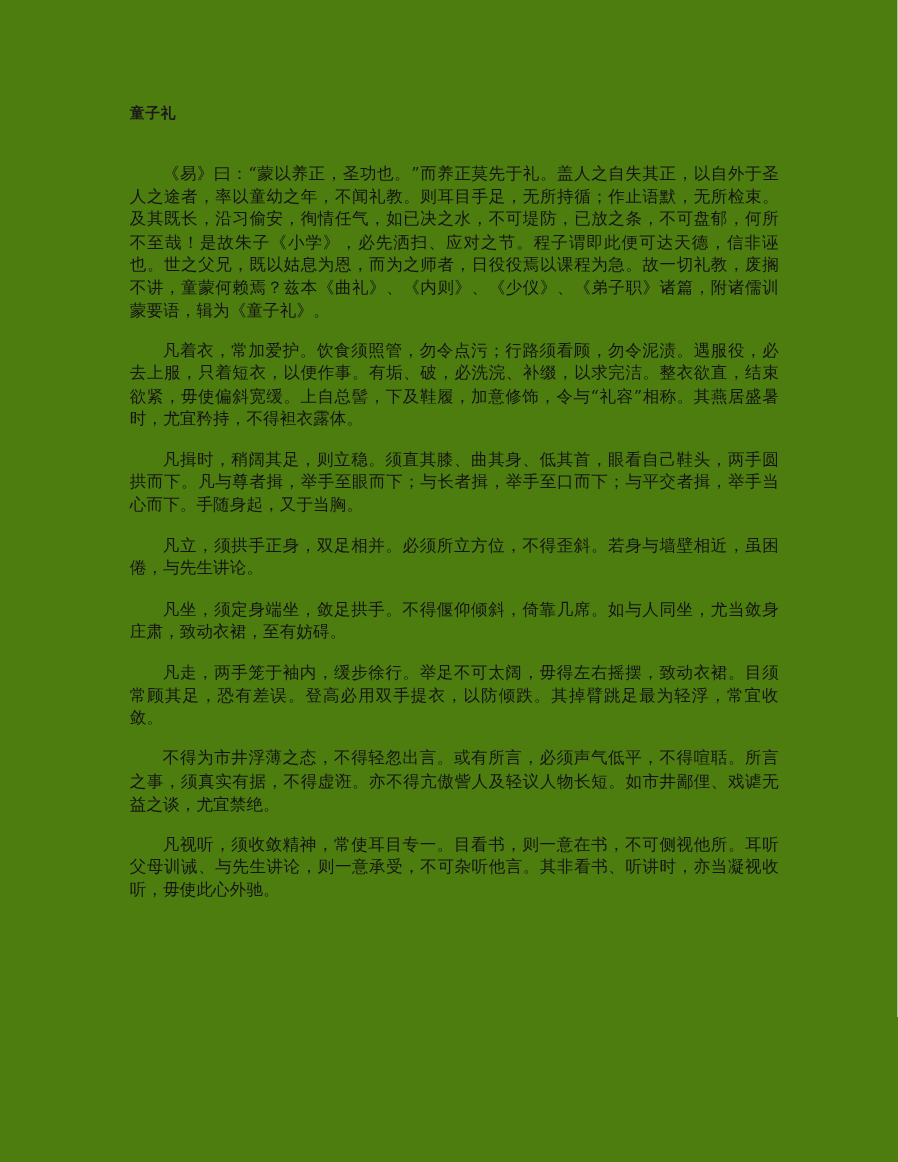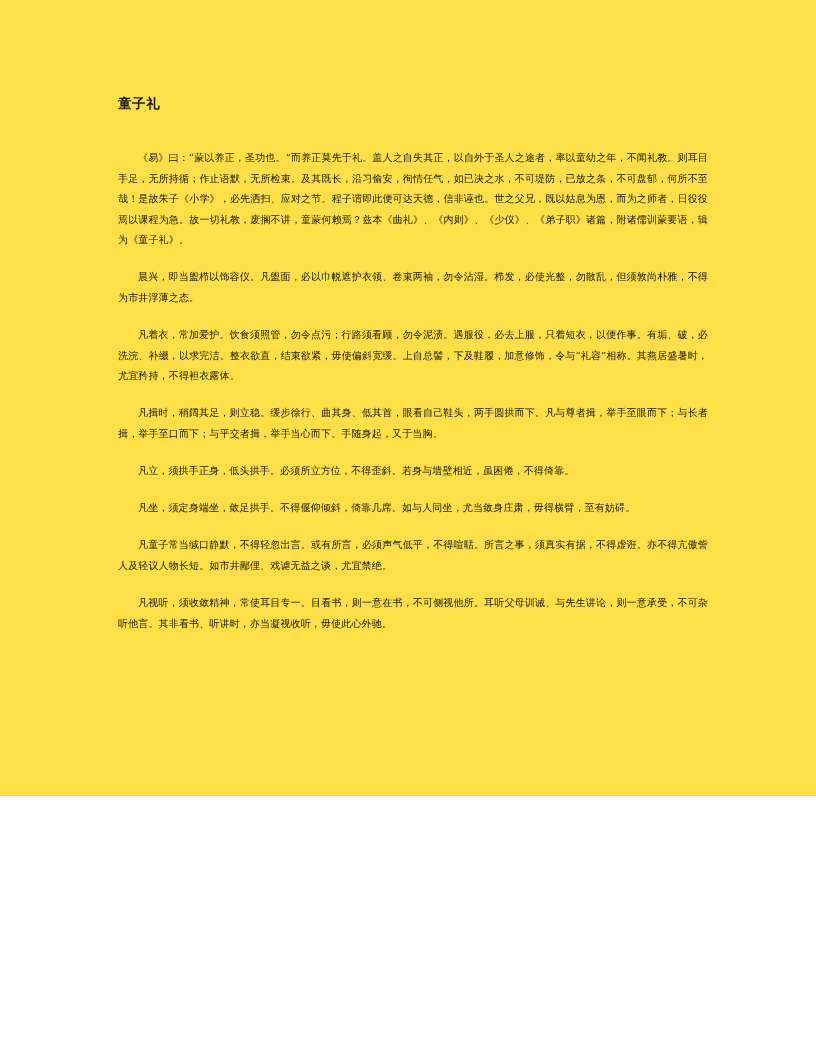--- a/index.html
+++ b/index.html
@@ -8,62 +8,62 @@
     padding: 0;
     background: #ffffff;
   }
   body {
     font-family: "DejaVu Serif", "Liberation Serif", serif;
     color: #000000;
   }
   #page {
     position: relative;
     width: 816px;
-    height: 796px;
-    background: #fde047;
+    height: 1056px;
+    background: #4d7c0f;
     overflow: hidden;
     box-sizing: border-box;
   }
   #content {
     position: absolute;
     left: 118px;
     top: 94px;
     width: 590px;
   }
   .doc-title {
     font-size: 13.5px;
     line-height: 18px;
     font-weight: 700;
     letter-spacing: 0.6px;
     margin: 0 0 36px 0;
     color: #1a1a1a;
   }
   .para {
-    font-size: 10px;
+    font-size: 15px;
     line-height: 20.6px;
     text-align: justify;
     text-justify: inter-character;
     text-indent: 2em;
     margin: 0 0 16.5px 0;
     letter-spacing: 0.15px;
     color: #141414;
     word-break: break-all;
   }
   .para:last-child { margin-bottom: 0; }
 </style>
 </head>
 <body>
 
 <div id="page">
   <div id="content">
     <h1 class="doc-title">童子礼</h1>
     <div id="paragraphs">
         <p class="para">《易》曰：“蒙以养正，圣功也。”而养正莫先于礼。盖人之自失其正，以自外于圣人之途者，率以童幼之年，不闻礼教。则耳目手足，无所持循；作止语默，无所检束。及其既长，沿习偷安，徇情任气，如已决之水，不可堤防，已放之条，不可盘郁，何所不至哉！是故朱子《小学》，必先洒扫、应对之节。程子谓即此便可达天德，信非诬也。世之父兄，既以姑息为恩，而为之师者，日役役焉以课程为急。故一切礼教，废搁不讲，童蒙何赖焉？兹本《曲礼》、《内则》、《少仪》、《弟子职》诸篇，附诸儒训蒙要语，辑为《童子礼》。</p>
-        <p class="para">晨兴，即当盥栉以饰容仪。凡盥面，必以巾帨遮护衣领、卷束两袖，勿令沾湿。栉发，必使光整，勿散乱，但须敦尚朴雅，不得为市井浮薄之态。</p>
         <p class="para">凡着衣，常加爱护。饮食须照管，勿令点污；行路须看顾，勿令泥渍。遇服役，必去上服，只着短衣，以便作事。有垢、破，必洗浣、补缀，以求完洁。整衣欲直，结束欲紧，毋使偏斜宽缓。上自总髻，下及鞋履，加意修饰，令与“礼容”相称。其燕居盛暑时，尤宜矜持，不得袒衣露体。</p>
-        <p class="para">凡揖时，稍阔其足，则立稳。缓步徐行、曲其身、低其首，眼看自己鞋头，两手圆拱而下。凡与尊者揖，举手至眼而下；与长者揖，举手至口而下；与平交者揖，举手当心而下。手随身起，又于当胸。</p>
-        <p class="para">凡立，须拱手正身，低头拱手。必须所立方位，不得歪斜。若身与墙壁相近，虽困倦，不得倚靠。</p>
-        <p class="para">凡坐，须定身端坐，敛足拱手。不得偃仰倾斜，倚靠几席。如与人同坐，尤当敛身庄肃，毋得横臂，至有妨碍。</p>
-        <p class="para">凡童子常当缄口静默，不得轻忽出言。或有所言，必须声气低平，不得喧聒。所言之事，须真实有据，不得虚诳。亦不得亢傲訾人及轻议人物长短。如市井鄙俚、戏谑无益之谈，尤宜禁绝。</p>
+        <p class="para">凡揖时，稍阔其足，则立稳。须直其膝、曲其身、低其首，眼看自己鞋头，两手圆拱而下。凡与尊者揖，举手至眼而下；与长者揖，举手至口而下；与平交者揖，举手当心而下。手随身起，又于当胸。</p>
+        <p class="para">凡立，须拱手正身，双足相并。必须所立方位，不得歪斜。若身与墙壁相近，虽困倦，与先生讲论。</p>
+        <p class="para">凡坐，须定身端坐，敛足拱手。不得偃仰倾斜，倚靠几席。如与人同坐，尤当敛身庄肃，致动衣裙，至有妨碍。</p>
+        <p class="para">凡走，两手笼于袖内，缓步徐行。举足不可太阔，毋得左右摇摆，致动衣裙。目须常顾其足，恐有差误。登高必用双手提衣，以防倾跌。其掉臂跳足最为轻浮，常宜收敛。</p>
+        <p class="para">不得为市井浮薄之态，不得轻忽出言。或有所言，必须声气低平，不得喧聒。所言之事，须真实有据，不得虚诳。亦不得亢傲訾人及轻议人物长短。如市井鄙俚、戏谑无益之谈，尤宜禁绝。</p>
         <p class="para">凡视听，须收敛精神，常使耳目专一。目看书，则一意在书，不可侧视他所。耳听父母训诫、与先生讲论，则一意承受，不可杂听他言。其非看书、听讲时，亦当凝视收听，毋使此心外驰。</p>
       </div>
   </div>
 </div>
 
 </body></html>

